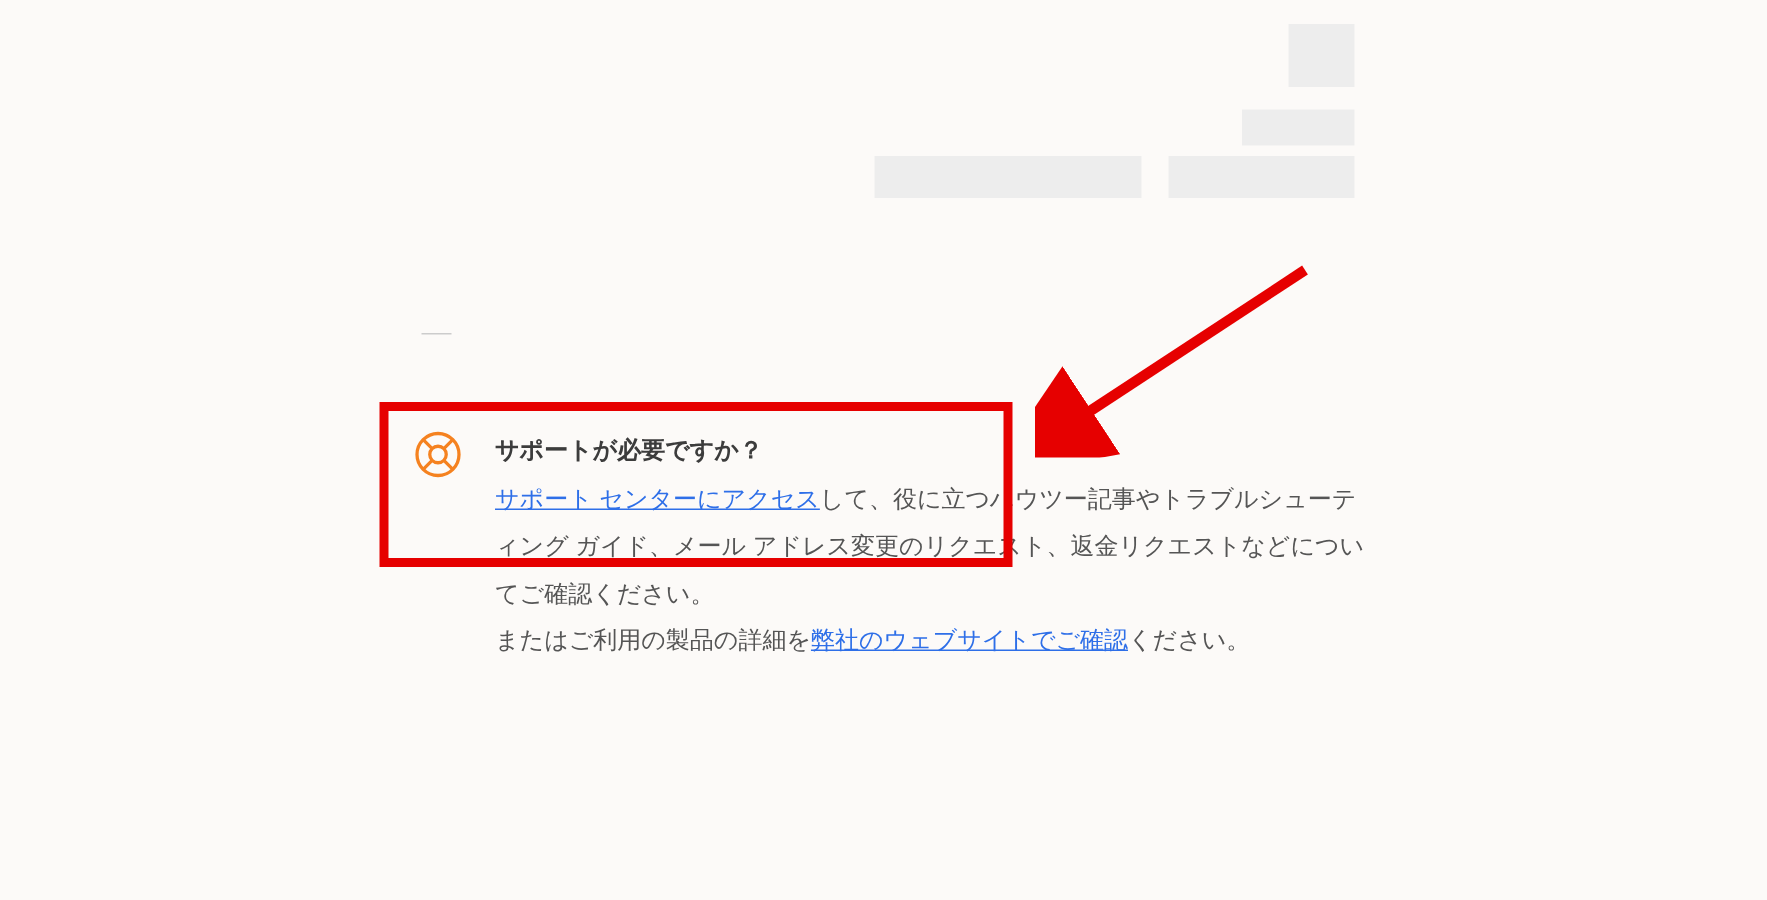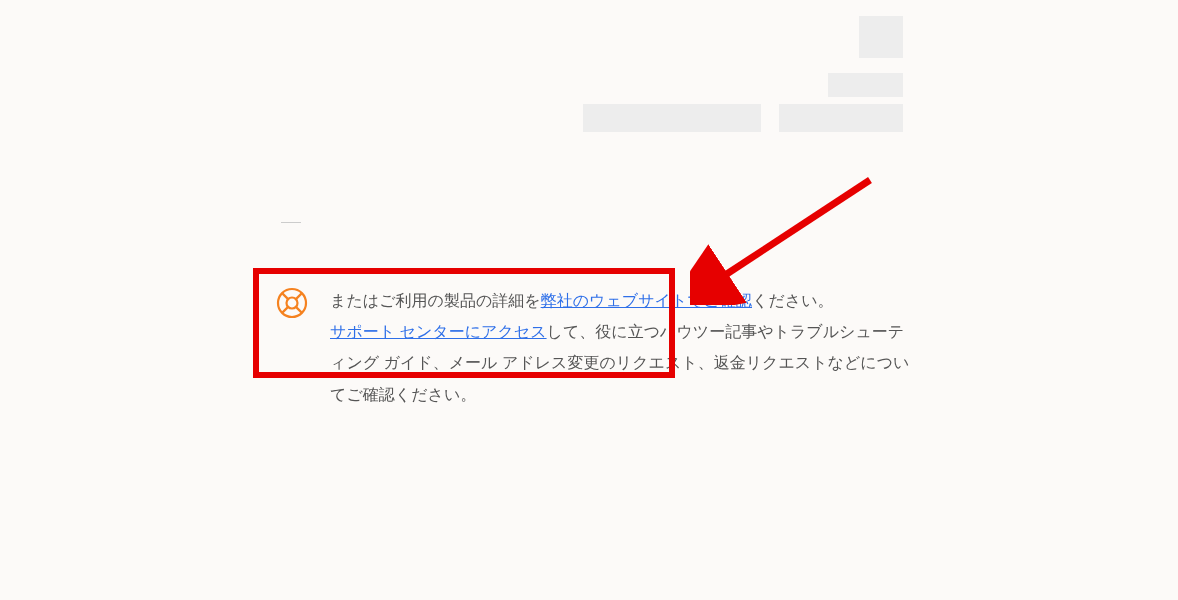--- a/index.html
+++ b/index.html
@@ -114,25 +114,26 @@
     <svg viewBox="0 0 32 32" width="32" height="32">
       <circle cx="16" cy="16" r="14" fill="none" stroke="#f58220" stroke-width="2.2"></circle>
       <circle cx="16" cy="16" r="5.5" fill="none" stroke="#f58220" stroke-width="2.2"></circle>
       <line x1="6.1" y1="6.1" x2="12.1" y2="12.1" stroke="#f58220" stroke-width="2.2"></line>
       <line x1="25.9" y1="6.1" x2="19.9" y2="12.1" stroke="#f58220" stroke-width="2.2"></line>
       <line x1="6.1" y1="25.9" x2="12.1" y2="19.9" stroke="#f58220" stroke-width="2.2"></line>
       <line x1="25.9" y1="25.9" x2="19.9" y2="19.9" stroke="#f58220" stroke-width="2.2"></line>
     </svg>
   </div>
   <div class="help-content">
+    <div class="help-title">サポートが必要ですか？</div>
+    <div>
+      <a class="link">サポート センターにアクセス</a><span>して、役に立つハウツー記事やトラブルシューティング ガイド、メール アドレス変更のリクエスト、返金リクエストなどについてご確認ください。</span>
+    </div>
     <div>
       <span>またはご利用の製品の詳細を</span><a class="link">弊社のウェブサイトでご確認</a><span>ください。</span>
-    </div>
-    <div>
-      <a class="link">サポート センターにアクセス</a><span>して、役に立つハウツー記事やトラブルシューティング ガイド、メール アドレス変更のリクエスト、返金リクエストなどについてご確認ください。</span>
     </div>
   </div>
 </div>
 
 <div class="highlight-box"></div>
 
 <svg class="arrow-svg" viewBox="0 0 190 140">
   <defs>
     <marker id="arrowhead" markerWidth="12" markerHeight="12" refX="3" refY="5" orient="auto">
       <polygon points="0 0, 12 5, 0 10" fill="#e60000"></polygon>

